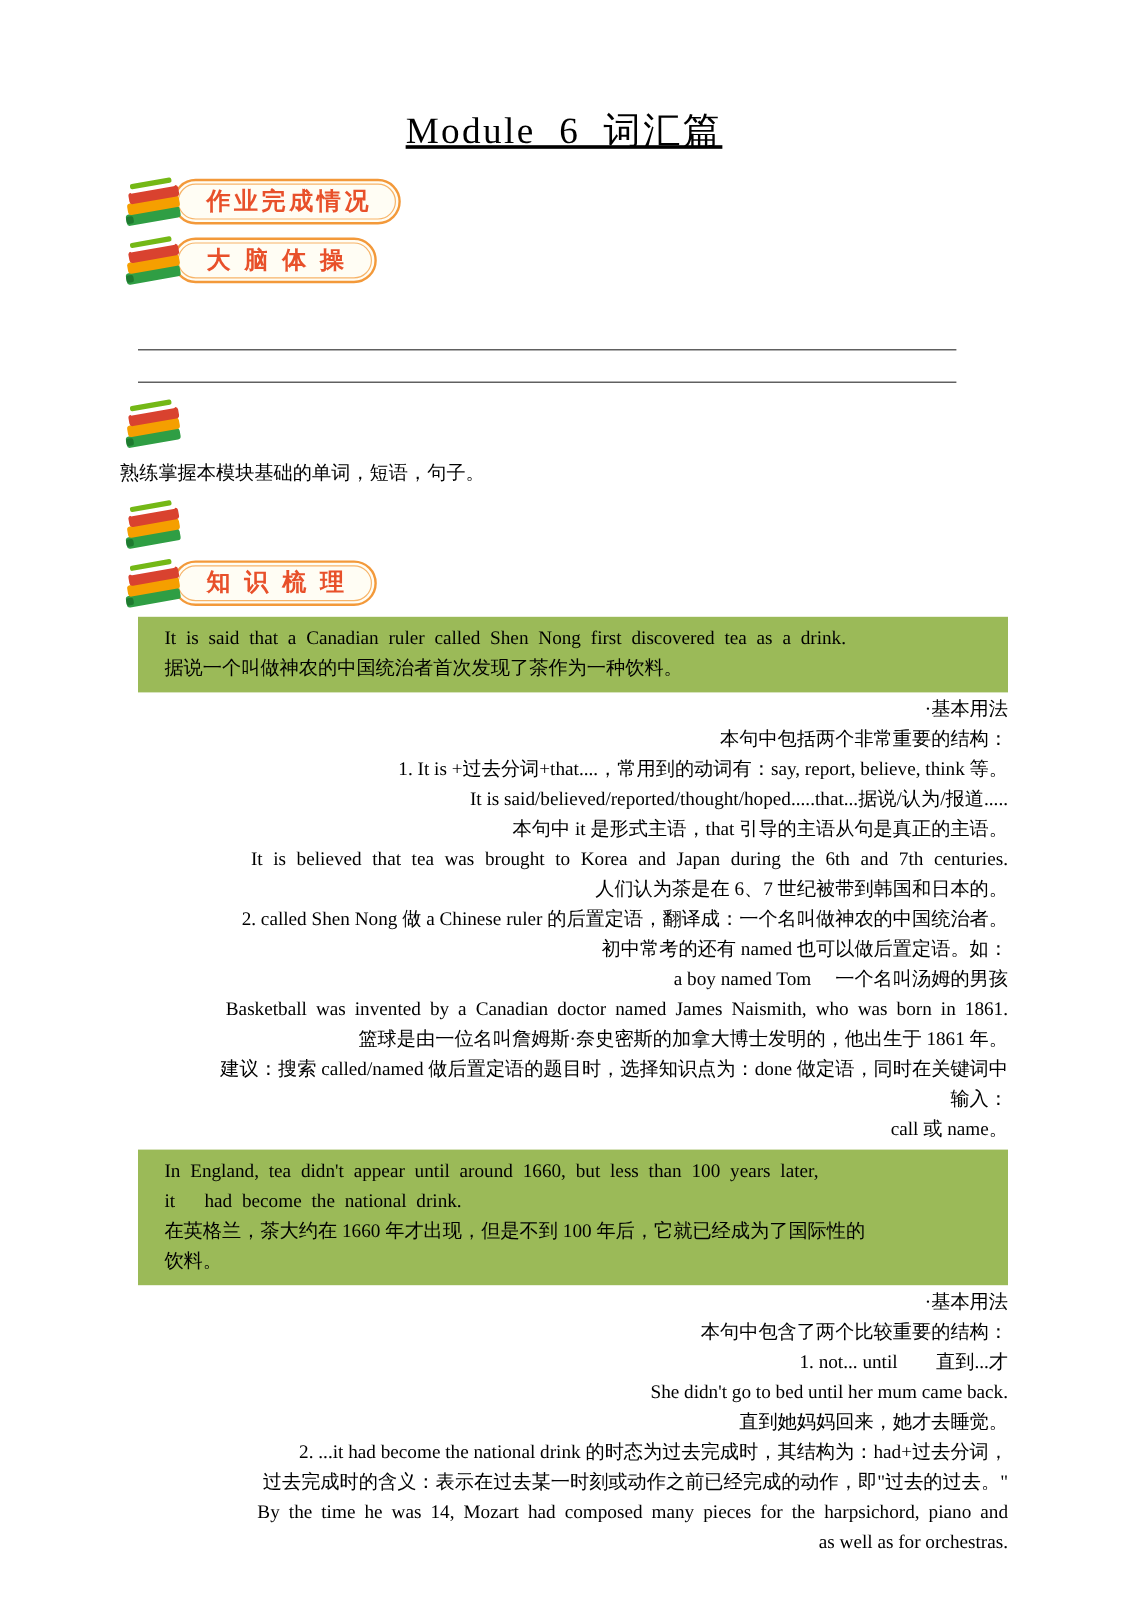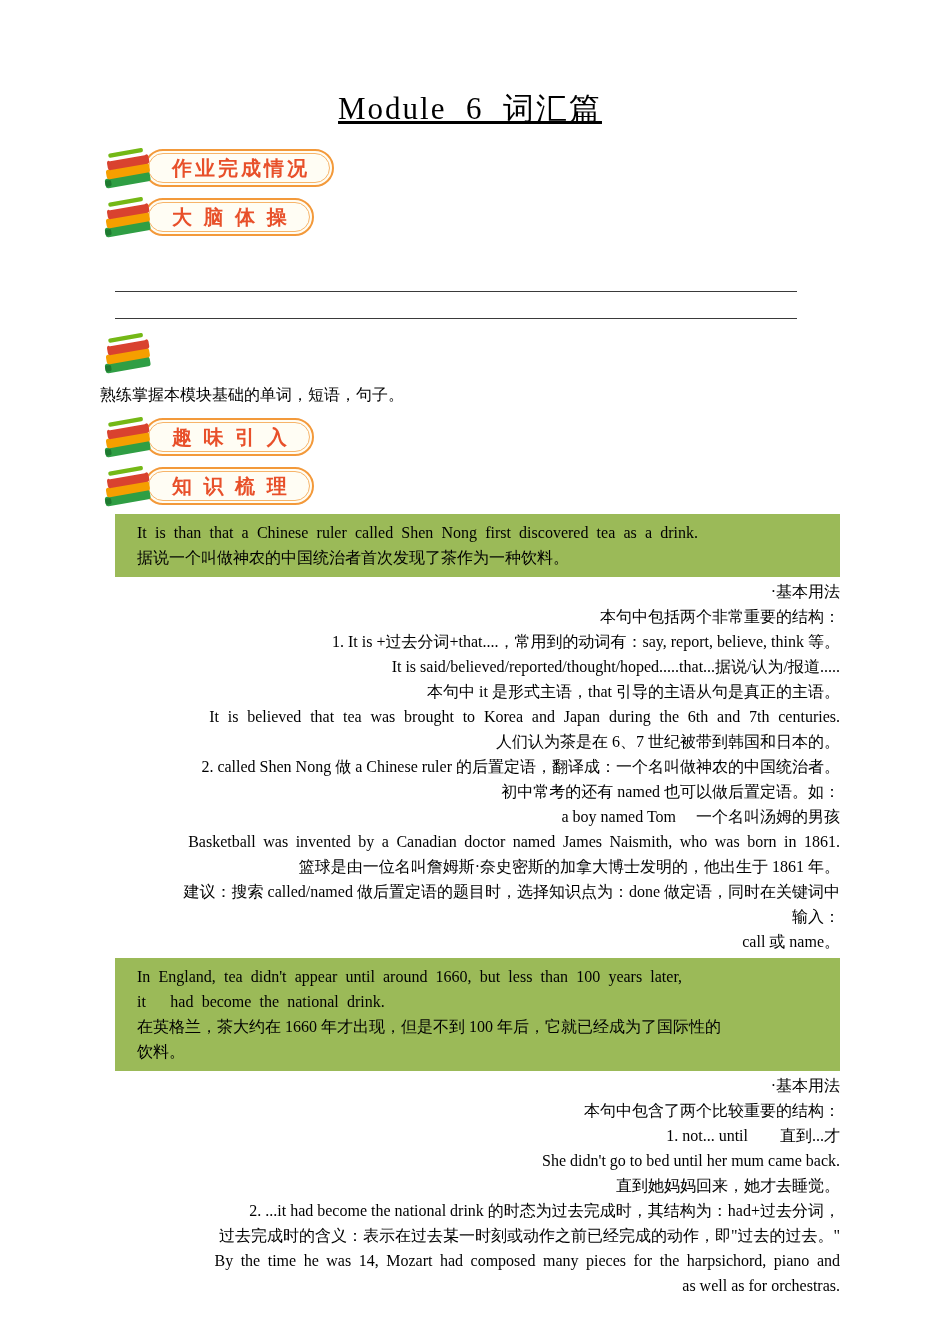--- a/index.html
+++ b/index.html
@@ -146,41 +146,40 @@
         <g transform="rotate(-10 32 30)">
           <rect x="4" y="34" width="52" height="11" rx="3" fill="#2f9e44"></rect>
           <rect x="4" y="36" width="7" height="7" rx="2" fill="#1e7a30"></rect>
           <rect x="7" y="24" width="50" height="11" rx="3" fill="#f59f00"></rect>
           <rect x="10" y="14" width="48" height="11" rx="3" fill="#d9422f"></rect>
           <rect x="12" y="11" width="44" height="4" rx="2" fill="#ffffff"></rect>
           <rect x="13" y="6" width="40" height="5" rx="2" fill="#74b816"></rect>
         </g>
       </svg>
     </span>
-    <span class="badge-pill">趣 味 引 入</span>
   </div>
 
   <div class="badge">
     <span class="badge-icon">
       <svg viewBox="0 0 64 52" width="56" height="46" aria-hidden="true">
         <g transform="rotate(-10 32 30)">
           <rect x="4" y="34" width="52" height="11" rx="3" fill="#2f9e44"></rect>
           <rect x="4" y="36" width="7" height="7" rx="2" fill="#1e7a30"></rect>
           <rect x="7" y="24" width="50" height="11" rx="3" fill="#f59f00"></rect>
           <rect x="10" y="14" width="48" height="11" rx="3" fill="#d9422f"></rect>
           <rect x="12" y="11" width="44" height="4" rx="2" fill="#ffffff"></rect>
           <rect x="13" y="6" width="40" height="5" rx="2" fill="#74b816"></rect>
         </g>
       </svg>
     </span>
     <span class="badge-pill">知 识 梳 理</span>
   </div>
 
   <div class="hl-box">
-    <div class="ln hl-en one-line">It is than that a Chinese ruler called Shen Nong first discovered tea as a drink.</div>
+    <div class="ln hl-en one-line">It is said that a Canadian ruler called Shen Nong first discovered tea as a drink.</div>
     <div class="ln">据说一个叫做神农的中国统治者首次发现了茶作为一种饮料。</div>
   </div>
 
   <div class="section">
     <div class="ln ind0"><span class="marker">·</span><span>基本用法</span></div>
     <div class="ln ind3">本句中包括两个非常重要的结构：</div>
     <div class="ln ind3">1. It is +过去分词+that....，常用到的动词有：say, report, believe, think 等。</div>
     <div class="ln ind2">It is said/believed/reported/thought/hoped.....that...据说/认为/报道.....</div>
     <div class="ln ind2">本句中 it 是形式主语，that 引导的主语从句是真正的主语。</div>
     <div class="ln ind2 j one-line">It is believed that tea was brought to Korea and Japan during the 6th and 7th centuries.</div>

